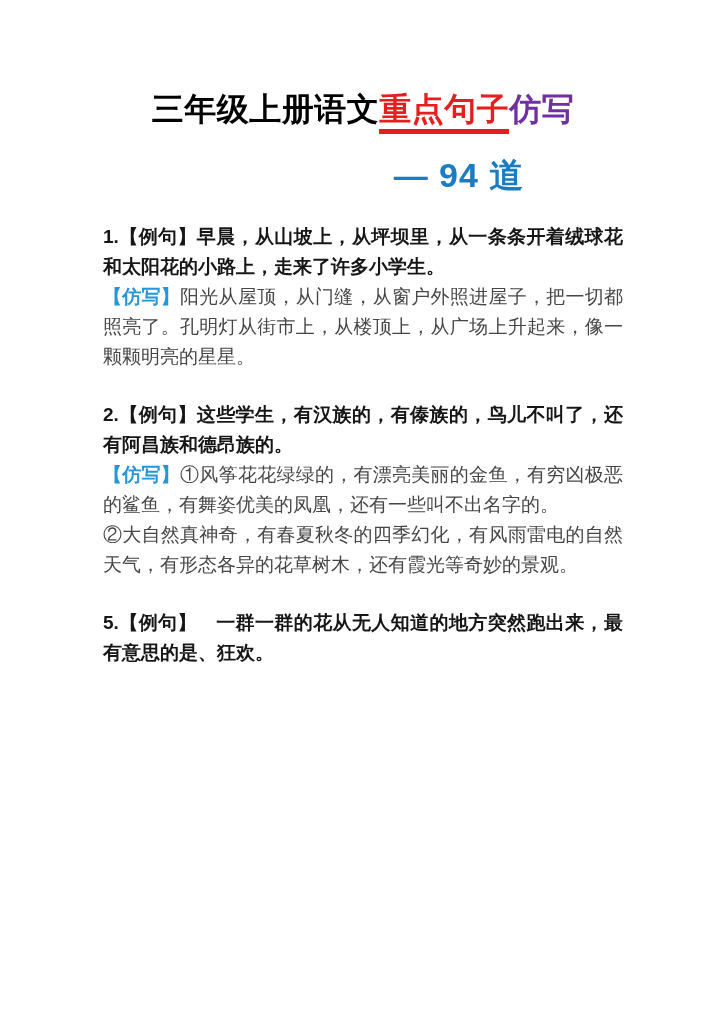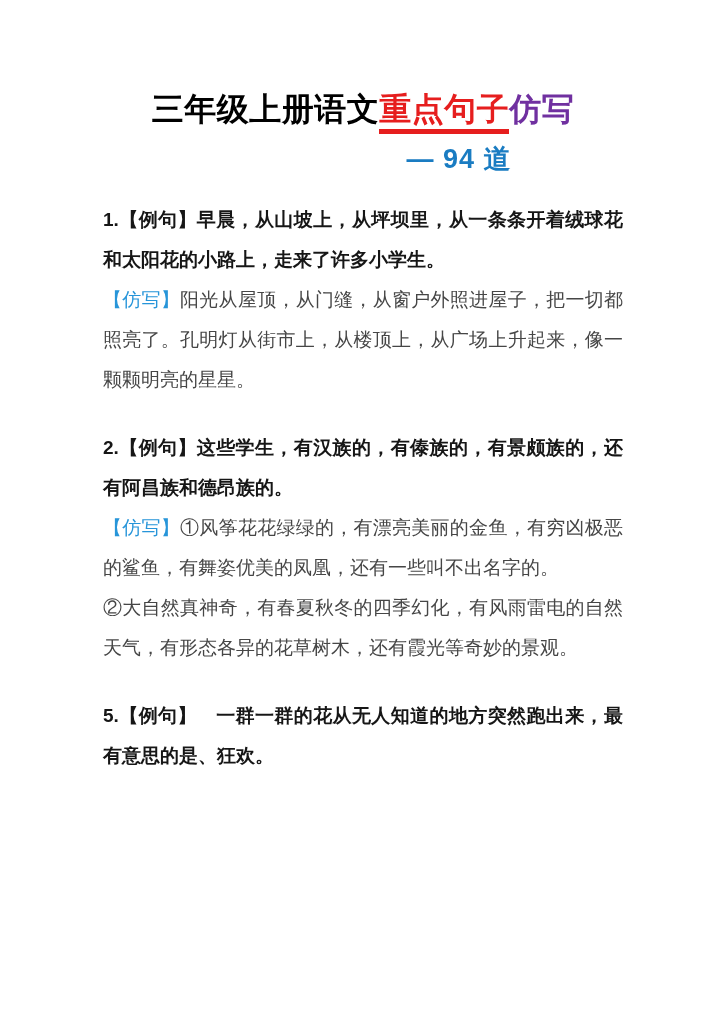--- a/index.html
+++ b/index.html
@@ -32,50 +32,50 @@
   }
   .title-red {
     color: #e61e1e;
     border-bottom: 5px solid #e61e1e;
     padding-bottom: 2px;
   }
   .title-purple {
     color: #7030a0;
   }
   .subtitle {
-    margin-top: 10px;
+    margin-top: 22px;
     margin-left: 192px;
     text-align: center;
-    font-size: 27px;
+    font-size: 34px;
     font-weight: bold;
     color: #1a7cc2;
     letter-spacing: 1px;
   }
   .sections {
     margin-top: 23px;
   }
   .qa {
     margin: 0 0 28px 0;
   }
   .qa p {
     margin: 0;
     font-size: 19px;
-    line-height: 40px;
+    line-height: 30px;
     text-align: justify;
   }
   .example {
     font-weight: bold;
     color: #161616;
   }
   .imitation {
     color: #464646;
   }
   .imitation-label {
     color: #2795d9;
-    font-weight: normal;
+    font-weight: bold;
   }
   .imitation-text {
     white-space: pre-line;
   }
 </style>
 </head>
 <body>
 
 <div class="page">
 
@@ -84,21 +84,21 @@
   <div class="subtitle">— 94 道</div>
 
   <div class="sections">
 
     <section class="qa">
       <p class="example"><span>1.</span><span>【例句】</span><span>早晨，从山坡上，从坪坝里，从一条条开着绒球花和太阳花的小路上，走来了许多小学生。</span></p>
       <p class="imitation"><span class="imitation-label">【仿写】</span><span class="imitation-text">阳光从屋顶，从门缝，从窗户外照进屋子，把一切都照亮了。孔明灯从街市上，从楼顶上，从广场上升起来，像一颗颗明亮的星星。</span></p>
     </section>
 
     <section class="qa">
-      <p class="example"><span>2.</span><span>【例句】</span><span>这些学生，有汉族的，有傣族的，有景颇族的，还有阿昌族和德昂族的。</span></p>
+      <p class="example"><span>2.</span><span>【例句】</span><span>这些学生，有汉族的，有傣族的，鸟儿不叫了，还有阿昌族和德昂族的。</span></p>
       <p class="imitation"><span class="imitation-label">【仿写】</span><span class="imitation-text">①风筝花花绿绿的，有漂亮美丽的金鱼，有穷凶极恶的鲨鱼，有舞姿优美的凤凰，还有一些叫不出名字的。
 ②大自然真神奇，有春夏秋冬的四季幻化，有风雨雷电的自然天气，有形态各异的花草树木，还有霞光等奇妙的景观。</span></p>
     </section>
 
 
     <section class="qa">
     </section>
 
     <section class="qa">
       <p class="example"><span>5.</span><span>【例句】</span><span>　一群一群的花从无人知道的地方突然跑出来，最有意思的是、狂欢。</span></p>

